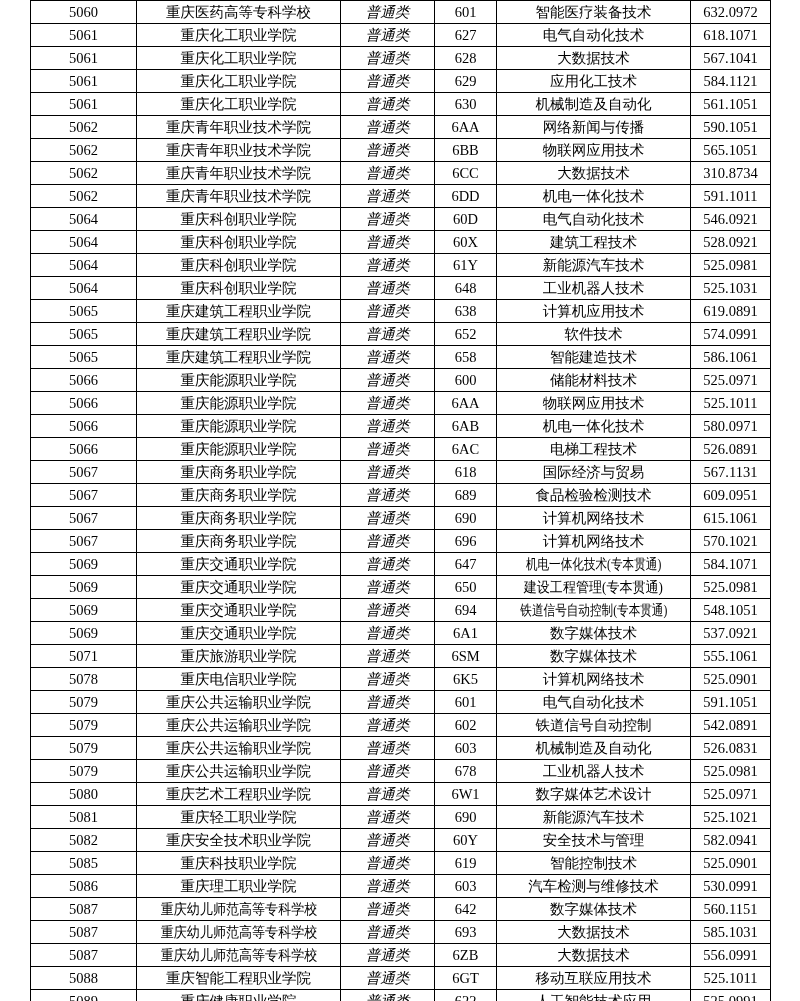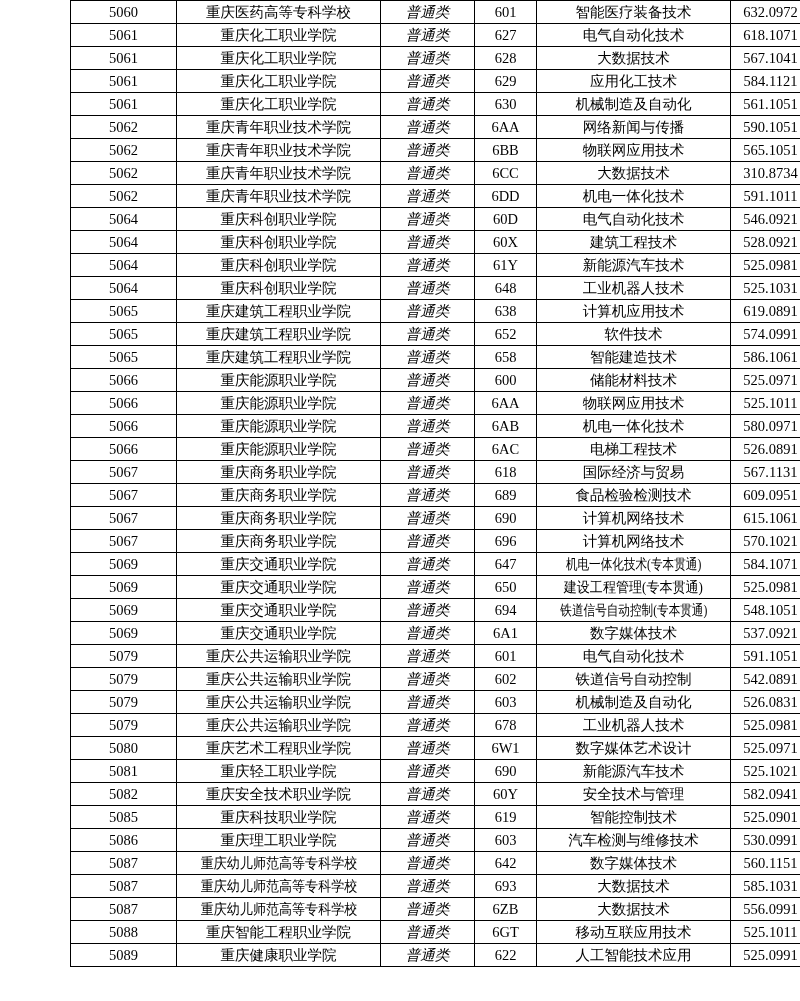--- a/index.html
+++ b/index.html
@@ -11,21 +11,20 @@
     font-family: "Liberation Serif", "DejaVu Serif", serif;
     color: #000000;
   }
   .page {
     width: 800px;
     height: 1001px;
     position: relative;
     background: #ffffff;
     overflow: hidden;
     box-sizing: border-box;
-    padding-left: 40px;
   }
   table.grid {
     border-collapse: collapse;
     width: 740px;
     margin-left: 30px;
     margin-top: 0px;
     table-layout: fixed;
   }
   table.grid td {
     border: 1px solid #000000;
@@ -296,20 +295,36 @@
         </tr>
         <tr>
           <td class="code"><span>5069</span></td>
           <td class="school"><span>重庆交通职业学院</span></td>
           <td class="type"><span>普通类</span></td>
           <td class="major"><span>6A1</span></td>
           <td class="name"><span>数字媒体技术</span></td>
           <td class="score"><span>537.0921</span></td>
         </tr>
         <tr>
+          <td class="code"><span>5071</span></td>
+          <td class="school"><span>重庆旅游职业学院</span></td>
+          <td class="type"><span>普通类</span></td>
+          <td class="major"><span>6SM</span></td>
+          <td class="name"><span>数字媒体技术</span></td>
+          <td class="score"><span>555.1061</span></td>
+        </tr>
+        <tr>
+          <td class="code"><span>5078</span></td>
+          <td class="school"><span>重庆电信职业学院</span></td>
+          <td class="type"><span>普通类</span></td>
+          <td class="major"><span>6K5</span></td>
+          <td class="name"><span>计算机网络技术</span></td>
+          <td class="score"><span>525.0901</span></td>
+        </tr>
+        <tr>
           <td class="code"><span>5079</span></td>
           <td class="school"><span>重庆公共运输职业学院</span></td>
           <td class="type"><span>普通类</span></td>
           <td class="major"><span>601</span></td>
           <td class="name"><span>电气自动化技术</span></td>
           <td class="score"><span>591.1051</span></td>
         </tr>
         <tr>
           <td class="code"><span>5079</span></td>
           <td class="school"><span>重庆公共运输职业学院</span></td>

